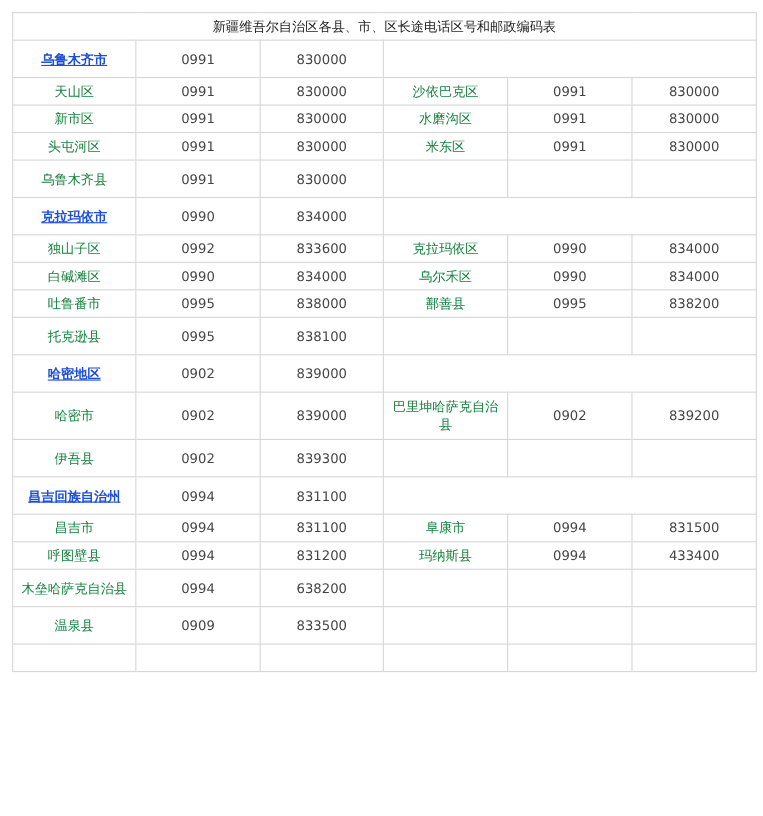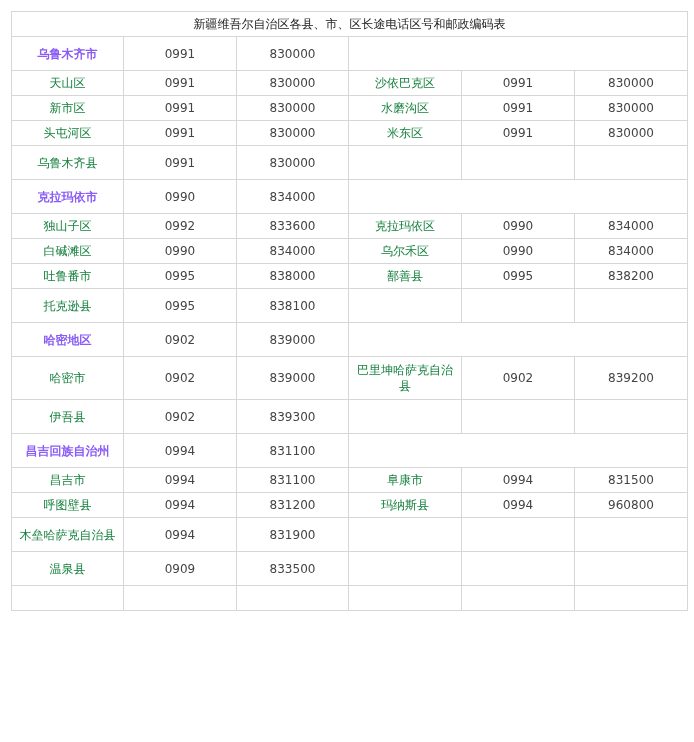--- a/index.html
+++ b/index.html
@@ -10,21 +10,21 @@
     }
     table.main td {
       border: 1px solid #d6d6d6;
       text-align: center; vertical-align: middle;
       font-size: 12px; padding: 0 4px; line-height: 16px;
       overflow: hidden;
     }
     td.title { height: 24px; font-weight: normal; font-size: 12px; color: #222; }
     td.hdr { height: 24px; font-weight: bold; font-size: 12px; color: #222; }
     td.name { font-size: 12px; color: #15803d; }
-    td.name.bold { font-weight: bold; color: #8b5cf6; }
+    td.name.bold { font-weight: bold; color: #1d4ed8; text-decoration: underline; }
     td.num { font-family: "DejaVu Sans", "Liberation Sans", sans-serif; font-size: 11px; color: #444; }
     tr.h25 td { height: 24px; }
     tr.h34 td { height: 33px; }
     tr.h43 td { height: 42px; }
   </style>
 </head>
 <body>
 
 <table class="main">
   <colgroup>
@@ -150,26 +150,26 @@
         <td class="name">阜康市</td>
         <td class="num">0994</td>
         <td class="num">831500</td>
       </tr>
       <tr class="h25">
         <td class="name">呼图壁县</td>
         <td class="num">0994</td>
         <td class="num">831200</td>
         <td class="name">玛纳斯县</td>
         <td class="num">0994</td>
-        <td class="num">960800</td>
+        <td class="num">433400</td>
       </tr>
       <tr class="h34">
         <td class="name">木垒哈萨克自治县</td>
         <td class="num">0994</td>
-        <td class="num">831900</td>
+        <td class="num">638200</td>
         <td class="name"></td>
         <td class="num"></td>
         <td class="num"></td>
       </tr>
       <tr class="h34">
         <td class="name">温泉县</td>
         <td class="num">0909</td>
         <td class="num">833500</td>
         <td class="name"></td>
         <td class="num"></td>

